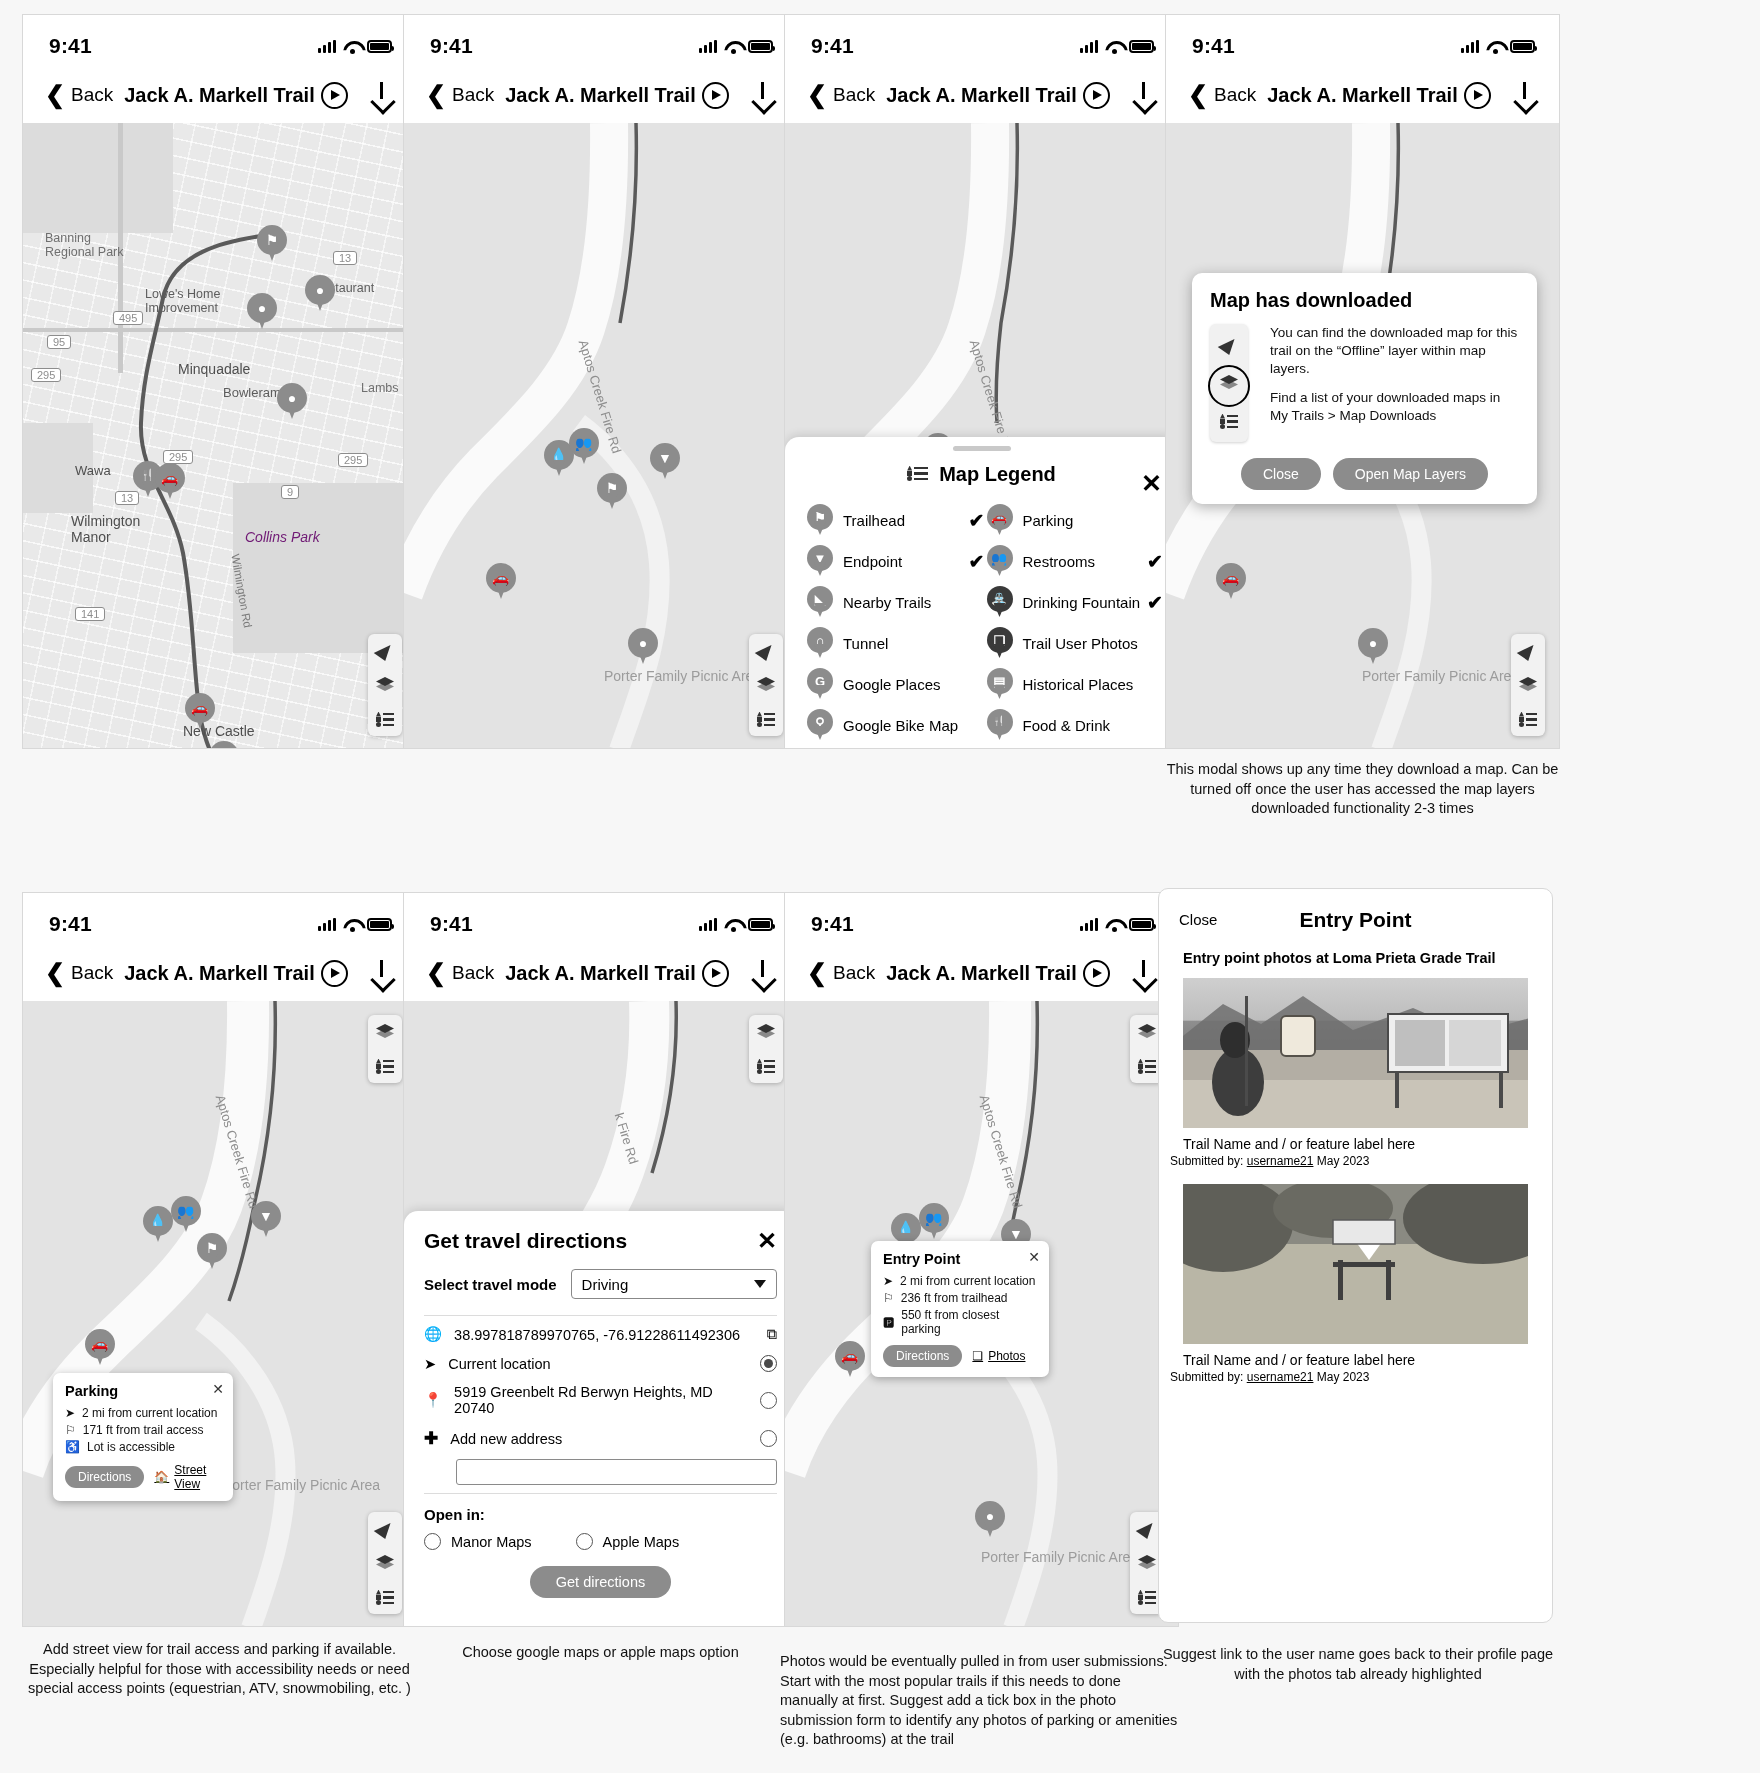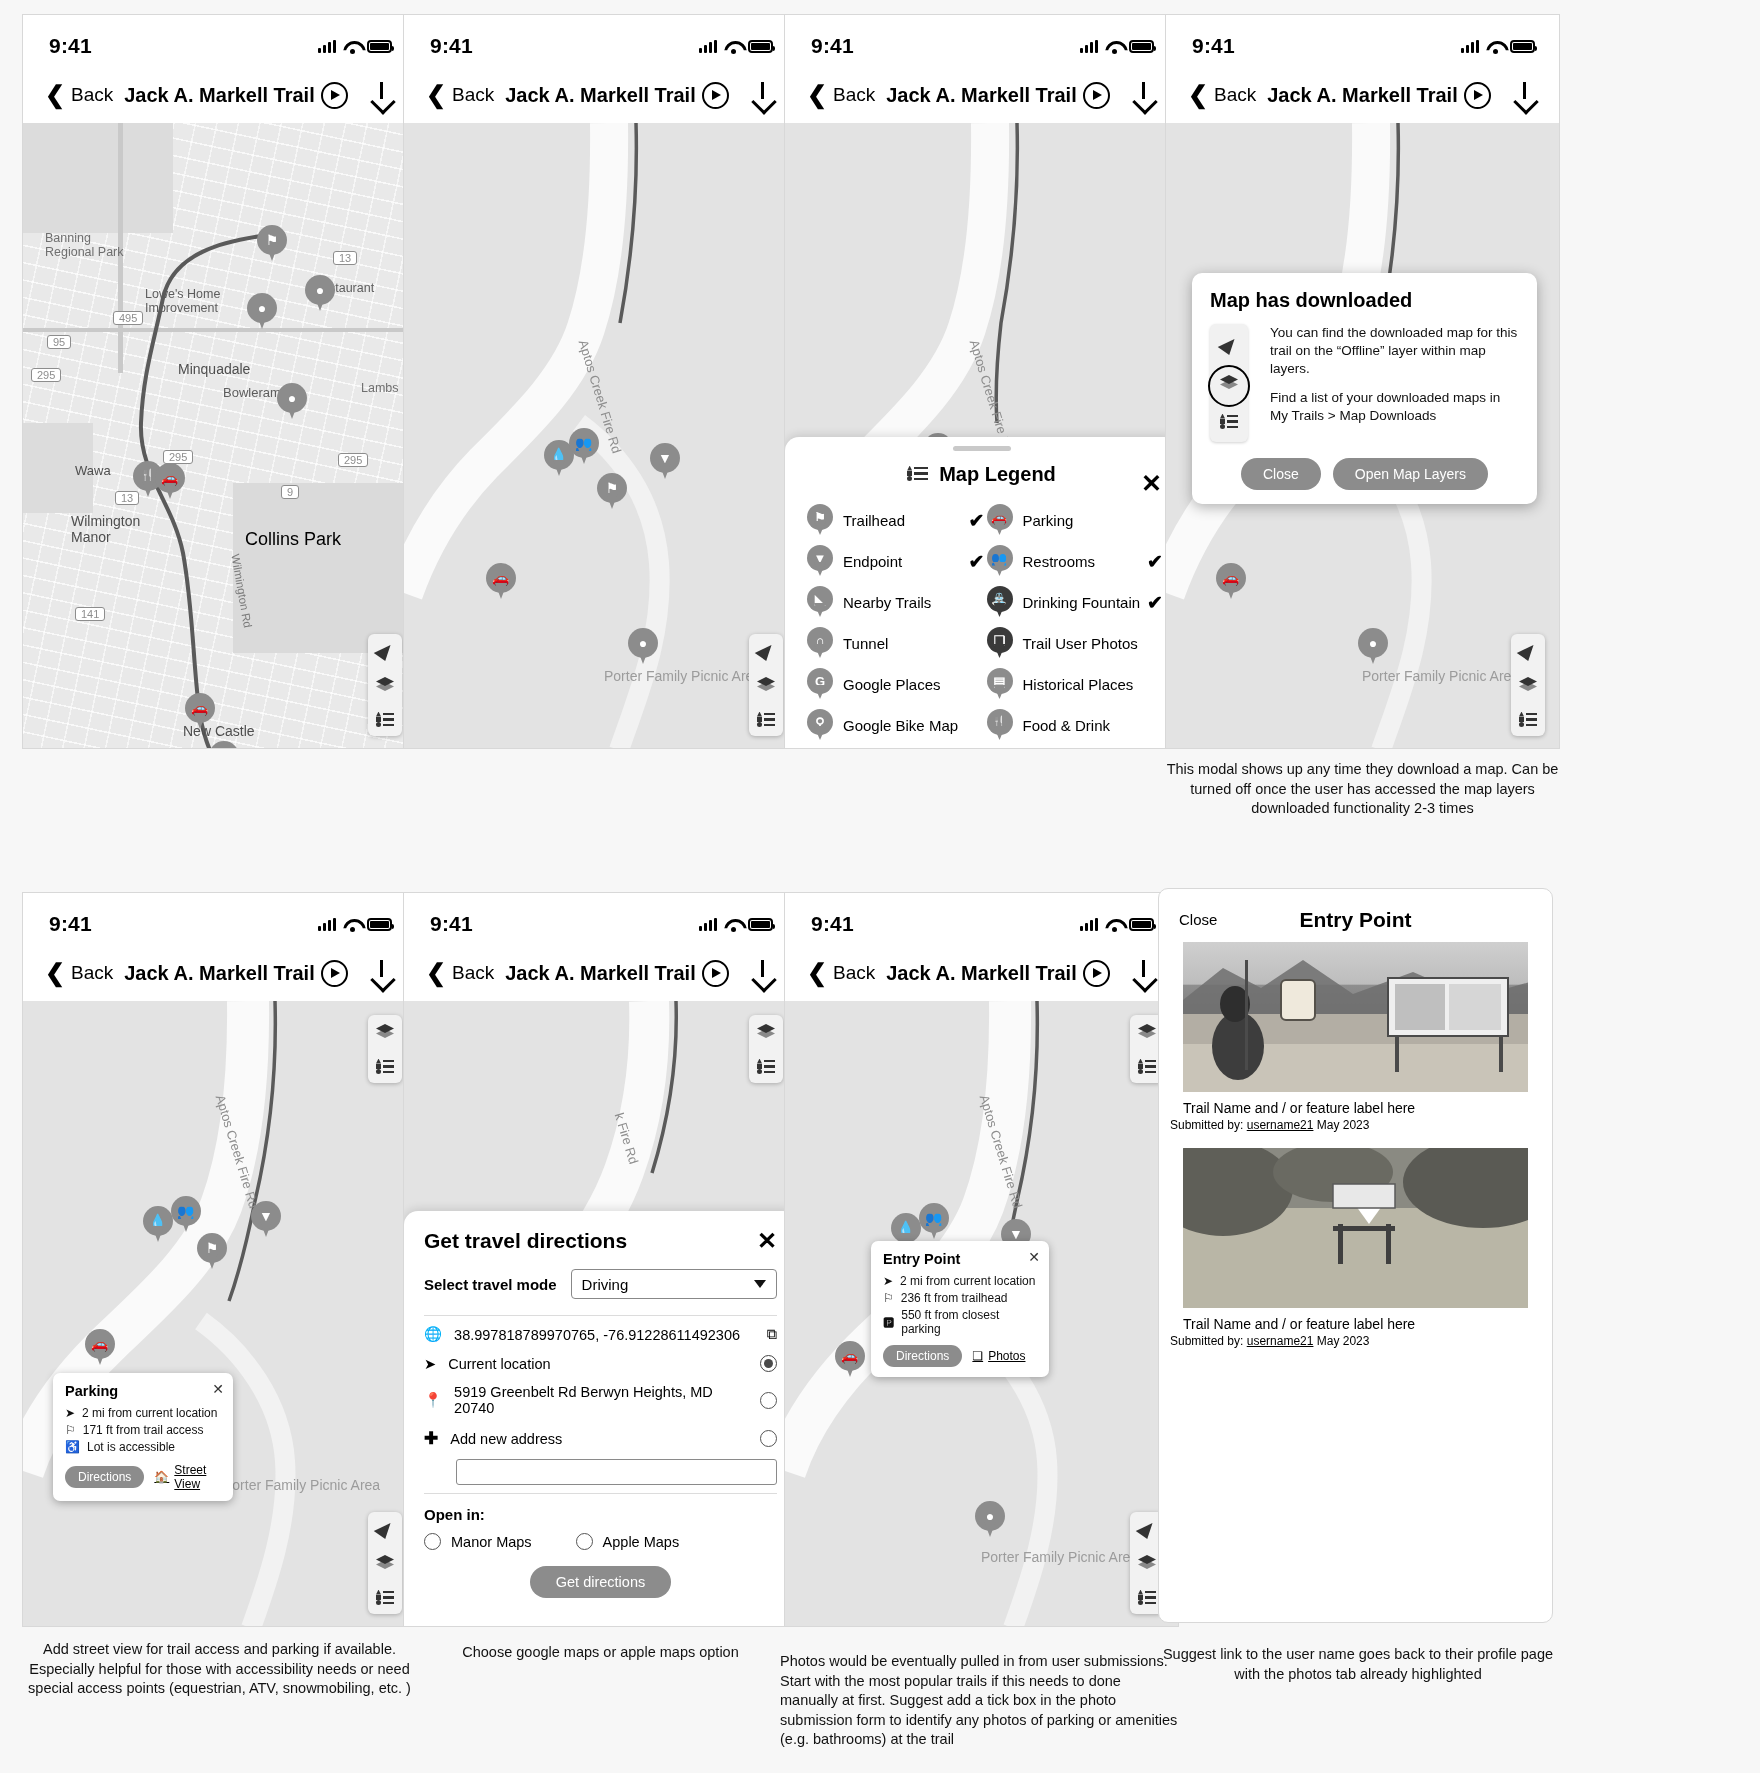--- a/index.html
+++ b/index.html
@@ -244,21 +244,21 @@
 Regional Park</div>
     <div class="maplabel" style="left:122px;top:164px;width:105px;white-space:pre-line;font-size:12.5px;color:#5d5d5d;">Lowe's Home
 Improvement</div>
     <div class="maplabel" style="left:290px;top:158px;font-size:12.5px;color:#5d5d5d;">Restaurant</div>
     <div class="maplabel" style="left:155px;top:238px;font-size:14px;color:#4e4e4e;">Minquadale</div>
     <div class="maplabel" style="left:200px;top:262px;font-size:13px;color:#5d5d5d;">Bowlerama</div>
     <div class="maplabel" style="left:338px;top:258px;font-size:12.5px;color:#6f6f6f;">Lambs</div>
     <div class="maplabel" style="left:52px;top:340px;font-size:13px;color:#4e4e4e;">Wawa</div>
     <div class="maplabel" style="left:48px;top:390px;width:100px;white-space:pre-line;font-size:14px;color:#4e4e4e;">Wilmington
 Manor</div>
-    <div class="maplabel" style="left:222px;top:406px;font-size:18px;color:#000000;">Collins Park</div>
+    <div class="maplabel" style="left:222px;top:406px;font-size:14px;color:#701a75;font-style:italic;">Collins Park</div>
     <div class="maplabel" style="left:218px;top:430px;font-size:11.5px;color:#7a7a7a;transform:rotate(80deg);transform-origin:left top;">Wilmington Rd</div>
     <div class="maplabel" style="left:160px;top:600px;font-size:14px;color:#4e4e4e;">New Castle</div>
     <div class="maplabel" style="left:140px;top:625px;font-size:12.5px;color:#4e4e4e;">New Castle Battery Park</div>
 
     <div class="pin" style="left:234px;top:102px;">
           <span class="bulb">⚑</span>
           <span class="tail"></span>
         </div>
     <div class="pin" style="left:282px;top:152px;">
           <span class="bulb">●</span>
@@ -1005,20 +1005,21 @@
     </div>
   </div>
 </div>
 <div class="caption" style="left:780px; top:1652px; width:400px; text-align:left;">Photos would be eventually pulled in from user submissions. Start with the most popular trails if this needs to done manually at first. Suggest add a tick box in the photo submission form to identify any photos of parking or amenities (e.g. bathrooms) at the trail</div>
 
 <div class="sheetcard" style="left:1158px; top:888px;">
   <div class="ep-head">
     <span class="ep-close">Close</span>
     <span class="ep-title">Entry Point</span>
   </div>
+  <div class="ep-sub">Entry point photos at Loma Prieta Grade Trail</div>
 
   <div class="photo ph1">
     <svg class="ph-ov" width="347" height="150" viewBox="0 0 347 150" preserveAspectRatio="none">
       <polygon points="0,58 40,26 78,46 120,18 170,52 230,30 290,56 347,40 347,72 0,74" fill="#6f6f6f" opacity=".85"></polygon>
       <rect x="0" y="72" width="347" height="78" fill="#c9c4b8"></rect>
       <rect x="0" y="72" width="347" height="30" fill="#a5a096" opacity=".6"></rect>
       <rect x="205" y="36" width="120" height="58" fill="#efefef" stroke="#4a4a4a" stroke-width="2"></rect>
       <rect x="212" y="42" width="50" height="46" fill="#bfbfbf"></rect>
       <rect x="266" y="42" width="52" height="46" fill="#d6d6d6"></rect>
       <rect x="212" y="94" width="4" height="36" fill="#4a4a4a"></rect>

